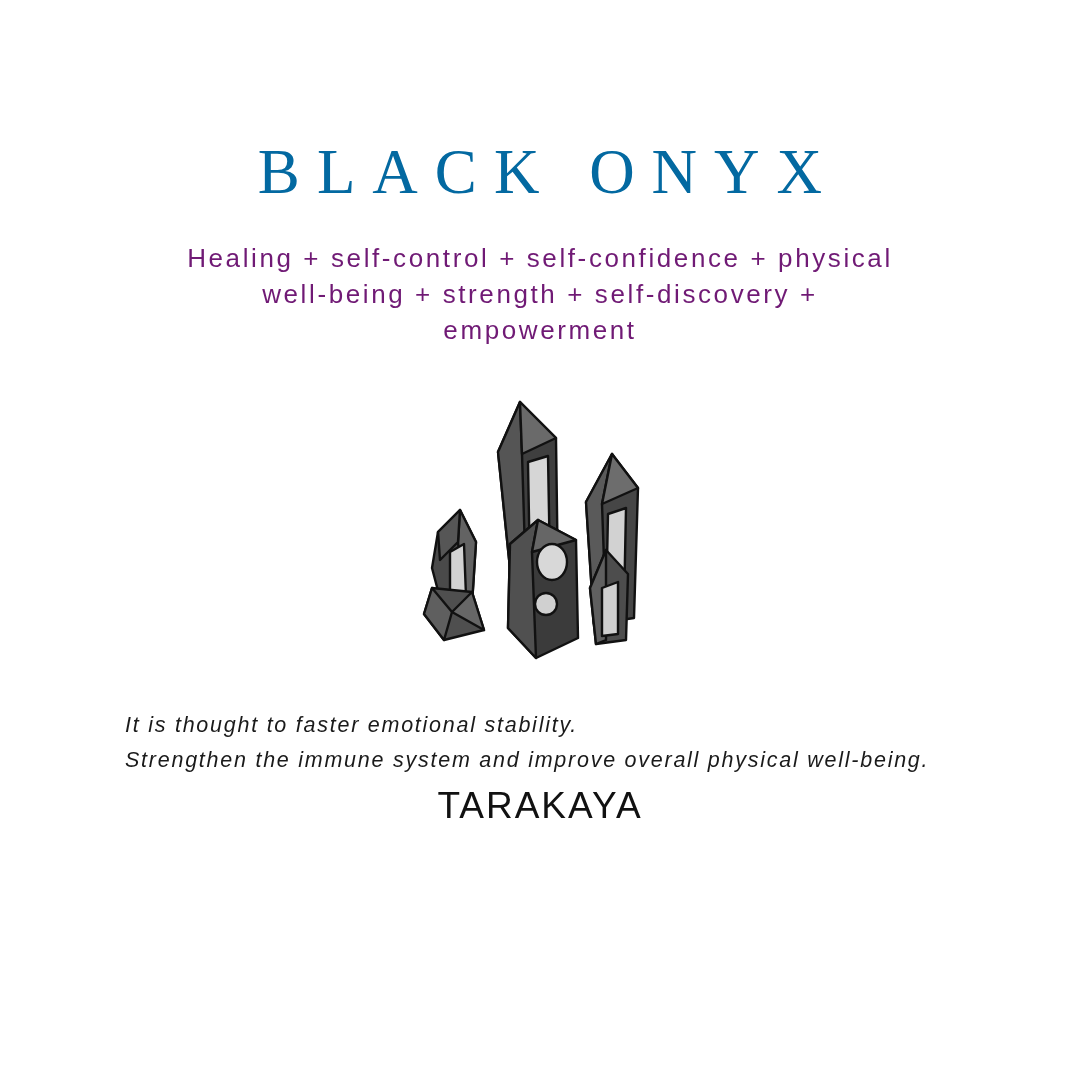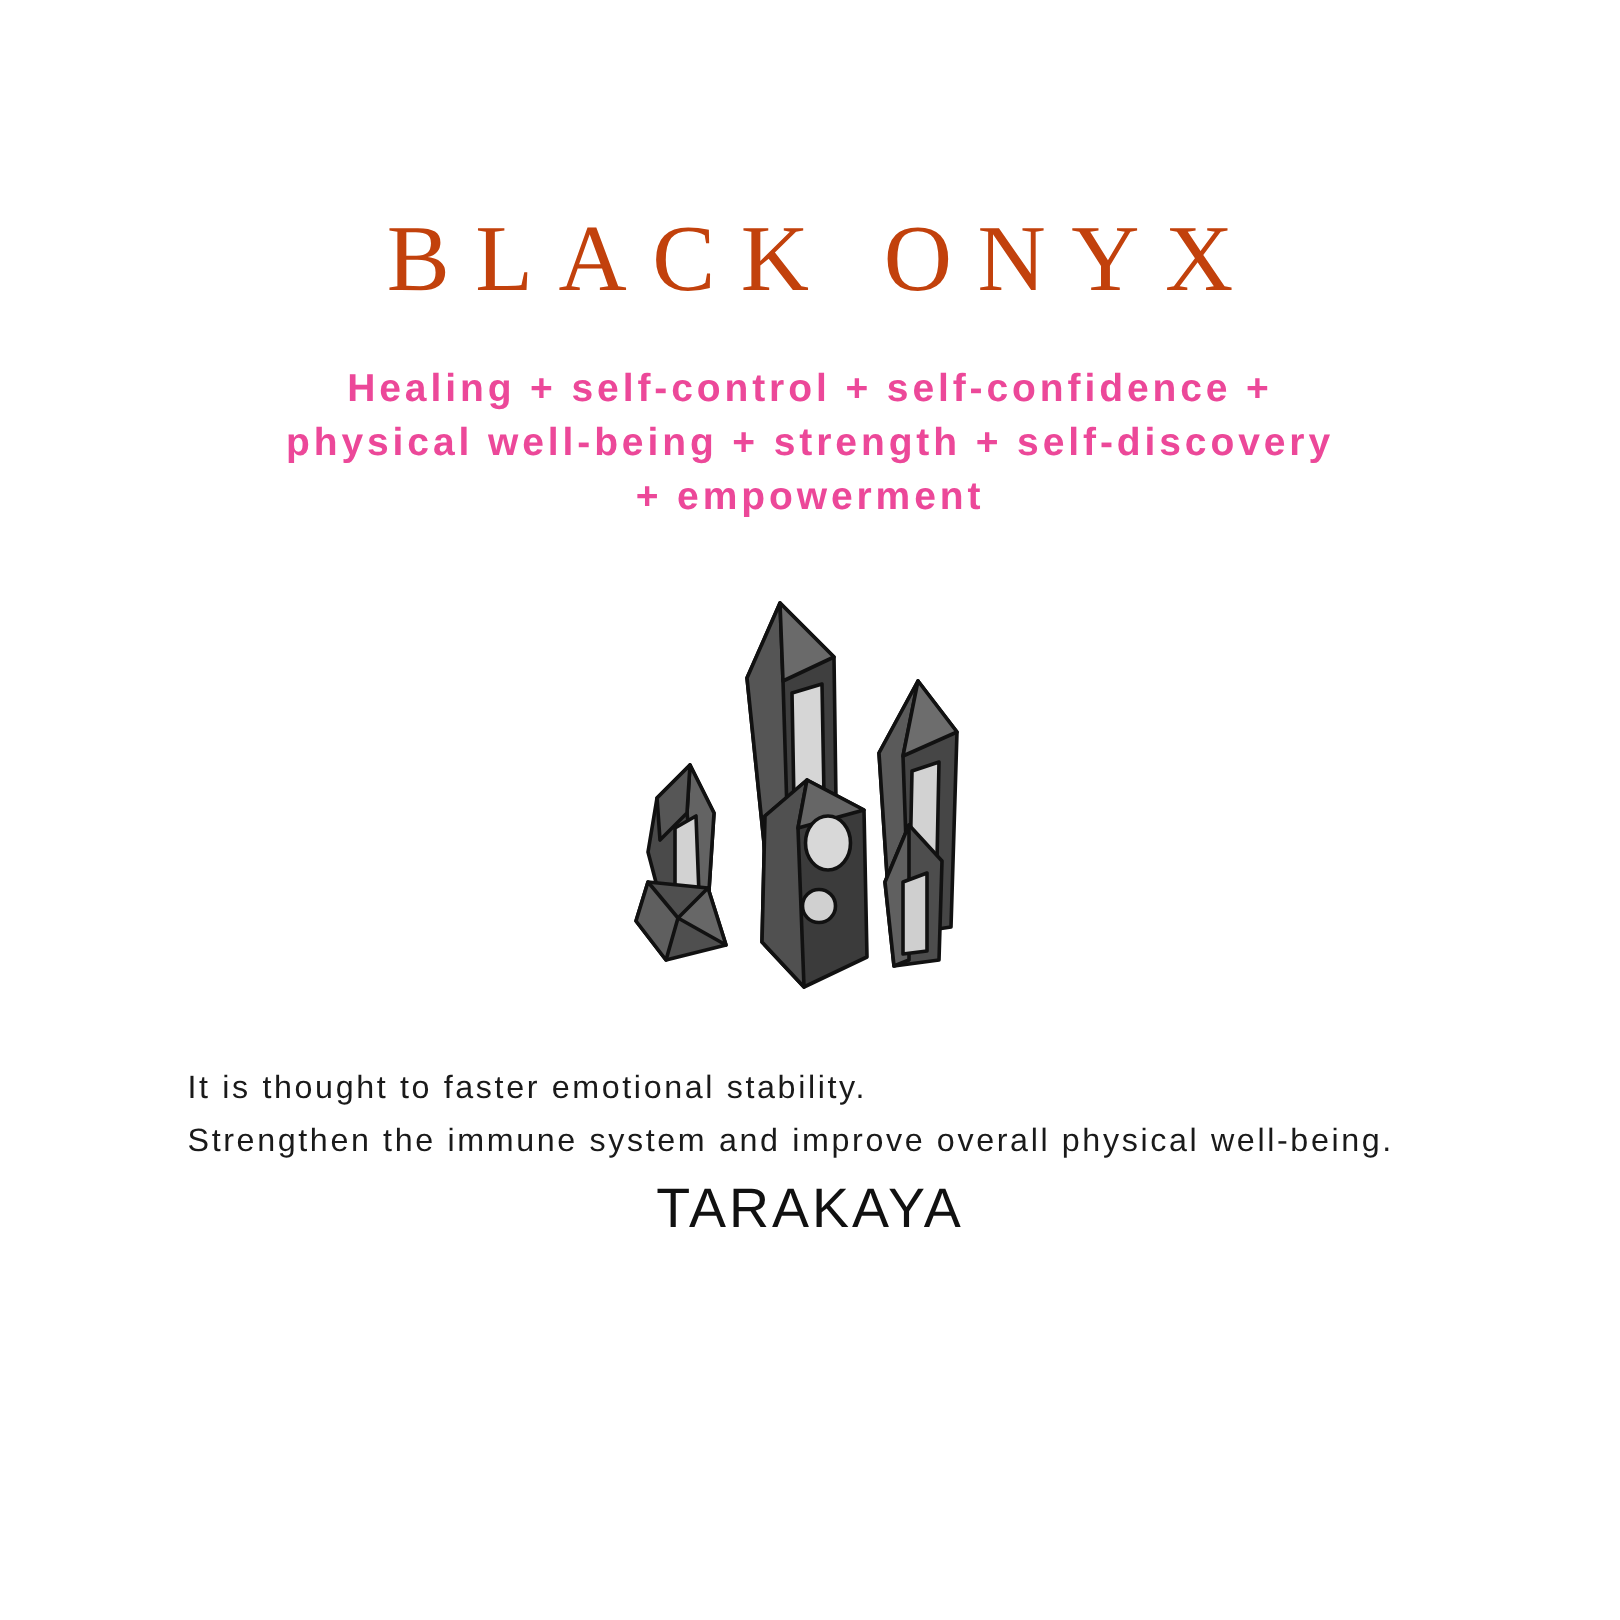--- a/index.html
+++ b/index.html
@@ -25,36 +25,36 @@
   }
 
   
   .title {
     margin-top: 138px;
     font-family: "Liberation Serif", serif;
     font-size: 63px;
     font-weight: 400;
     letter-spacing: 17px;
     text-indent: 17px;
-    color: #c2410c;
+    color: #0369a1;
     line-height: 1.1;
     text-align: center;
   }
 
   
   .subtitle {
     margin-top: 34px;
     width: 720px;
     text-align: center;
     font-family: "Liberation Sans", sans-serif;
     font-size: 26px;
-    font-weight: 700;
+    font-weight: 400;
     letter-spacing: 2.6px;
     line-height: 1.37;
-    color: #ec4899;
+    color: #701a75;
   }
 
   
   .crystal-wrap {
     margin-top: 44px;
     width: 320px;
     height: 280px;
     display: flex;
     align-items: center;
     justify-content: center;
@@ -71,20 +71,21 @@
     width: 830px;
     font-family: "Liberation Sans", sans-serif;
     font-size: 21.5px;
     letter-spacing: 1.75px;
     line-height: 1.62;
     color: #1a1a1a;
     text-align: left;
   }
   .body-copy p {
     margin: 0 0 0 0;
+    font-style: italic;
   }
 
   
   .brand {
     margin-top: 7px;
     font-family: "Liberation Sans", sans-serif;
     font-size: 37px;
     letter-spacing: 2px;
     color: #111111;
     text-align: center;

